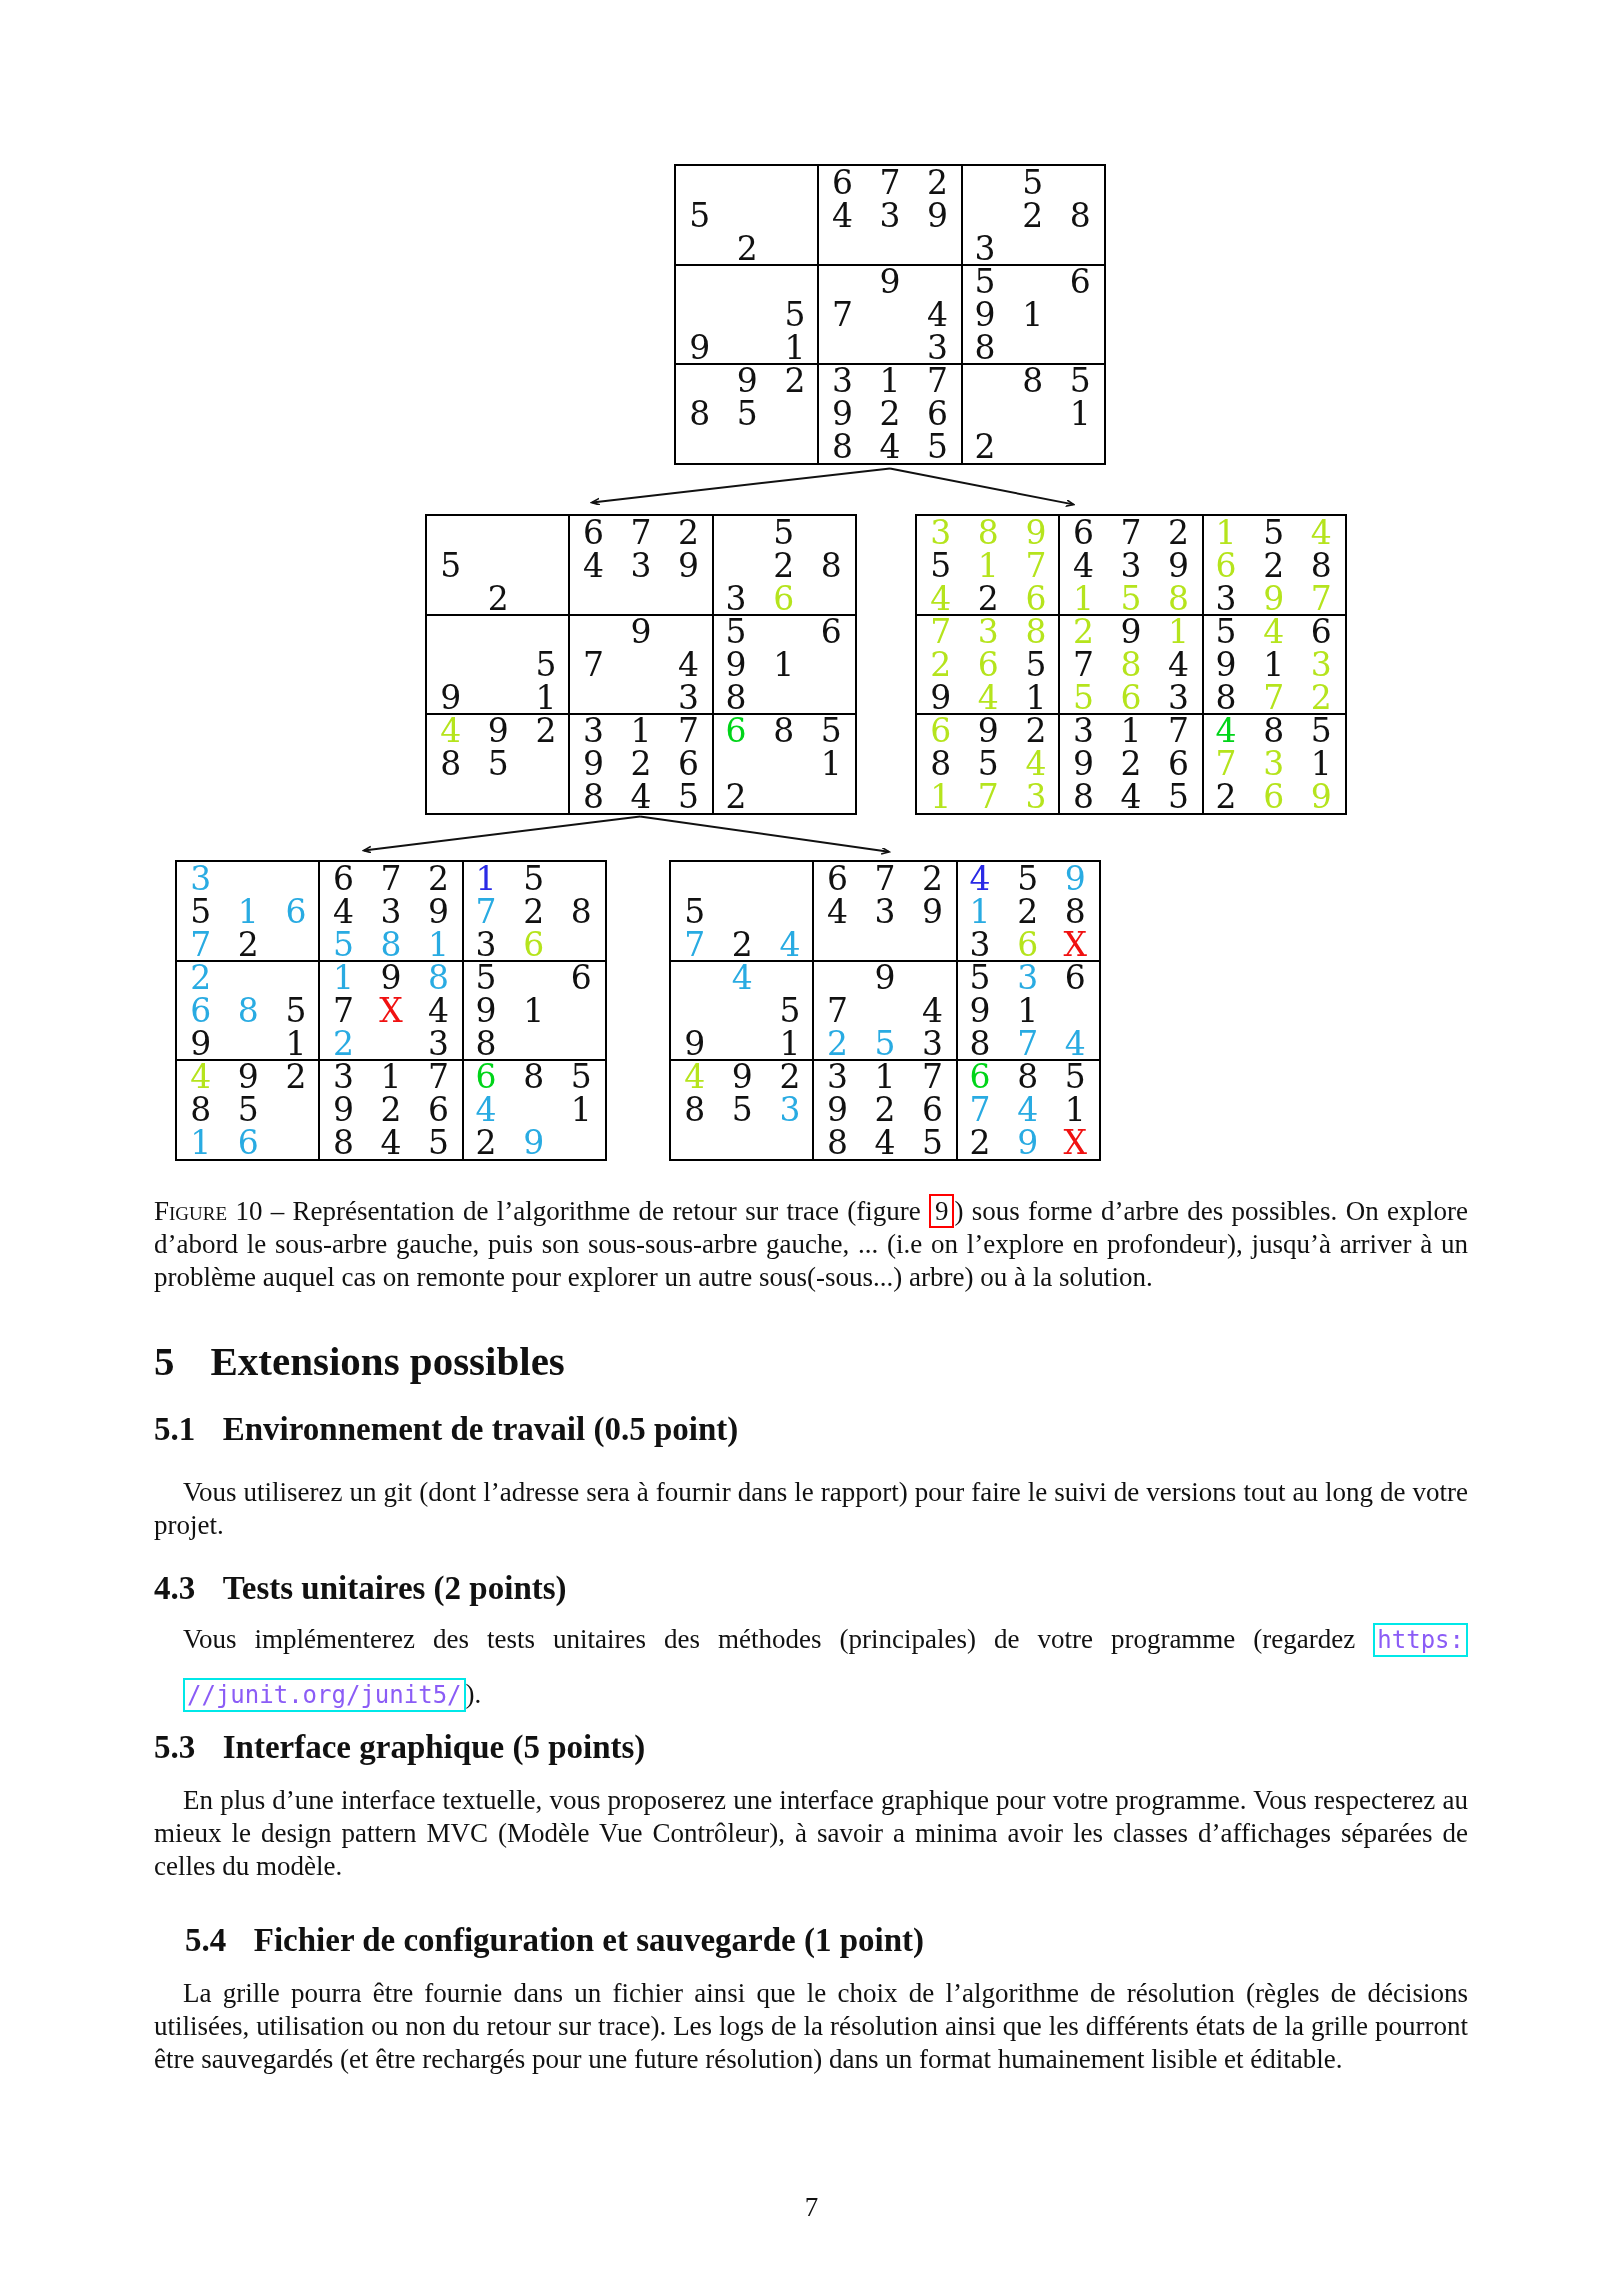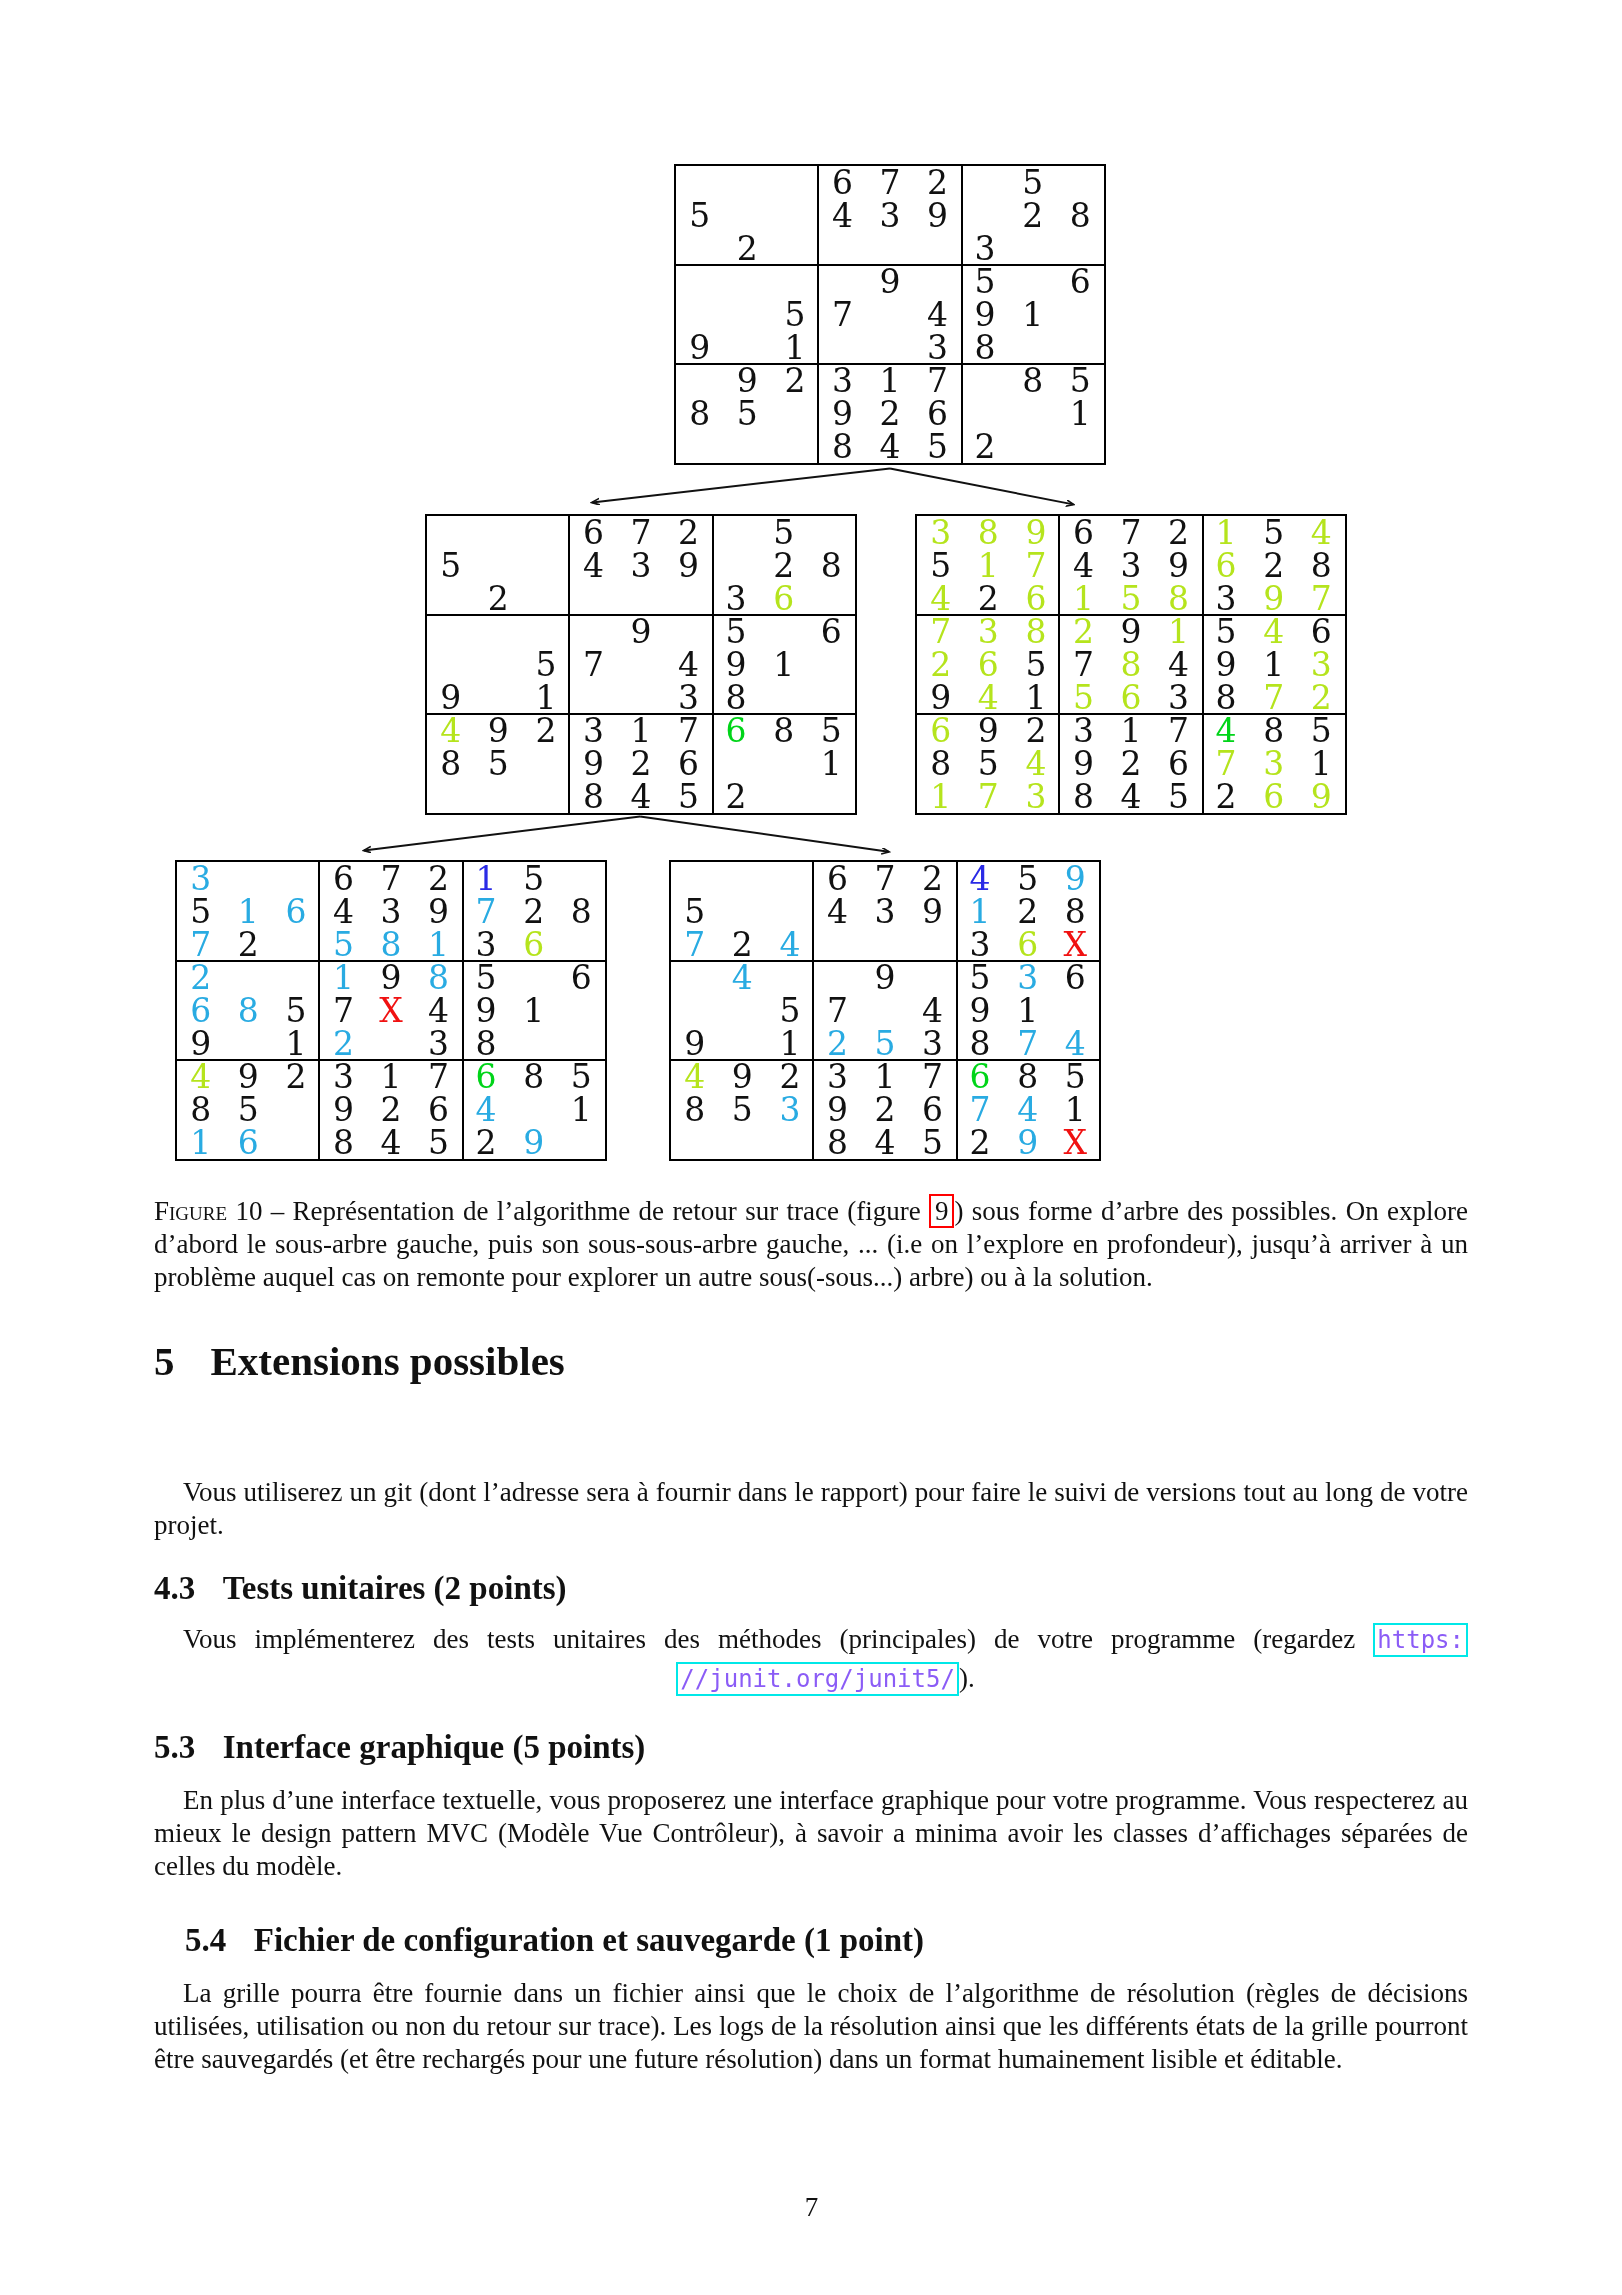--- a/index.html
+++ b/index.html
@@ -29,21 +29,21 @@
   .h2{position:absolute;left:154px;font-size:41px;font-weight:bold;line-height:1;white-space:nowrap;}
   .h2 .num{margin-right:36px;}
   .h3{position:absolute;left:154px;font-size:33px;font-weight:bold;line-height:1;white-space:nowrap;}
   .h3 .num{margin-right:27.5px;}
   .sc{font-variant:small-caps;}
   .it{}
   .figref{border:2.6px solid #ff0000;padding:0px 3.9px;color:#111;text-decoration:none;}
   .urlbox{font-family:"DejaVu Sans Mono",monospace;font-size:24px;
     border:2.6px solid #00e8e8;padding:0.7px 2px;color:#8b5cf6;text-decoration:none;}
   .jline{text-align:justify;text-align-last:justify;}
-  .line2{margin-top:5px;text-align:center;}
+  .line2{margin-top:21px;text-align:left;}
   .pageno{position:absolute;left:0;width:1623px;top:2192px;text-align:center;font-size:27px;}
 </style>
 </head>
 <body>
 
 <div class="page">
 
   <svg class="edges" width="1623" height="2295" viewBox="0 0 2480 3508">
     <defs>
       <marker id="ah" markerWidth="14" markerHeight="12" refX="11" refY="5" orient="auto" markerUnits="userSpaceOnUse">
@@ -503,20 +503,23 @@
   </div>
 
   <div class="caption" style="top:1195px;">
     <span class="sc">Figure 10 –</span><span> Représentation de l’algorithme de retour sur trace (figure </span><a class="figref">9</a><span>) sous forme d’arbre des possibles. On explore d’abord le sous-arbre gauche, puis son sous-sous-arbre gauche, ... (i.e on l’explore en profondeur), jusqu’à arriver à un problème auquel cas on remonte pour explorer un autre sous(-sous...) arbre) ou à la solution.</span>
   </div>
 
   <div class="h2" style="top:1341px;font-family:Liberation Serif, serif;">
     <span class="num">5</span><span>Extensions possibles</span>
   </div>
 
+  <div class="h3" style="top:1413px;">
+    <span class="num">5.1</span><span>Environnement de travail (0.5 point)</span>
+  </div>
   <div class="para indent" style="top:1476px;">Vous utiliserez un git (dont l’adresse sera à fournir dans le rapport) pour faire le suivi de versions tout au long de votre projet.</div>
 
   <div class="h3" style="top:1572px;">
     <span class="num">4.3</span><span>Tests unitaires (2 points)</span>
   </div>
   <div class="para indent" style="top:1623px;">
     <div class="jline"><span>Vous implémenterez des tests unitaires des méthodes (principales) de votre programme (regardez </span><a class="urlbox">https:</a></div>
     <div class="line2"><a class="urlbox">//junit.org/junit5/</a><span>).</span></div>
   </div>
 

